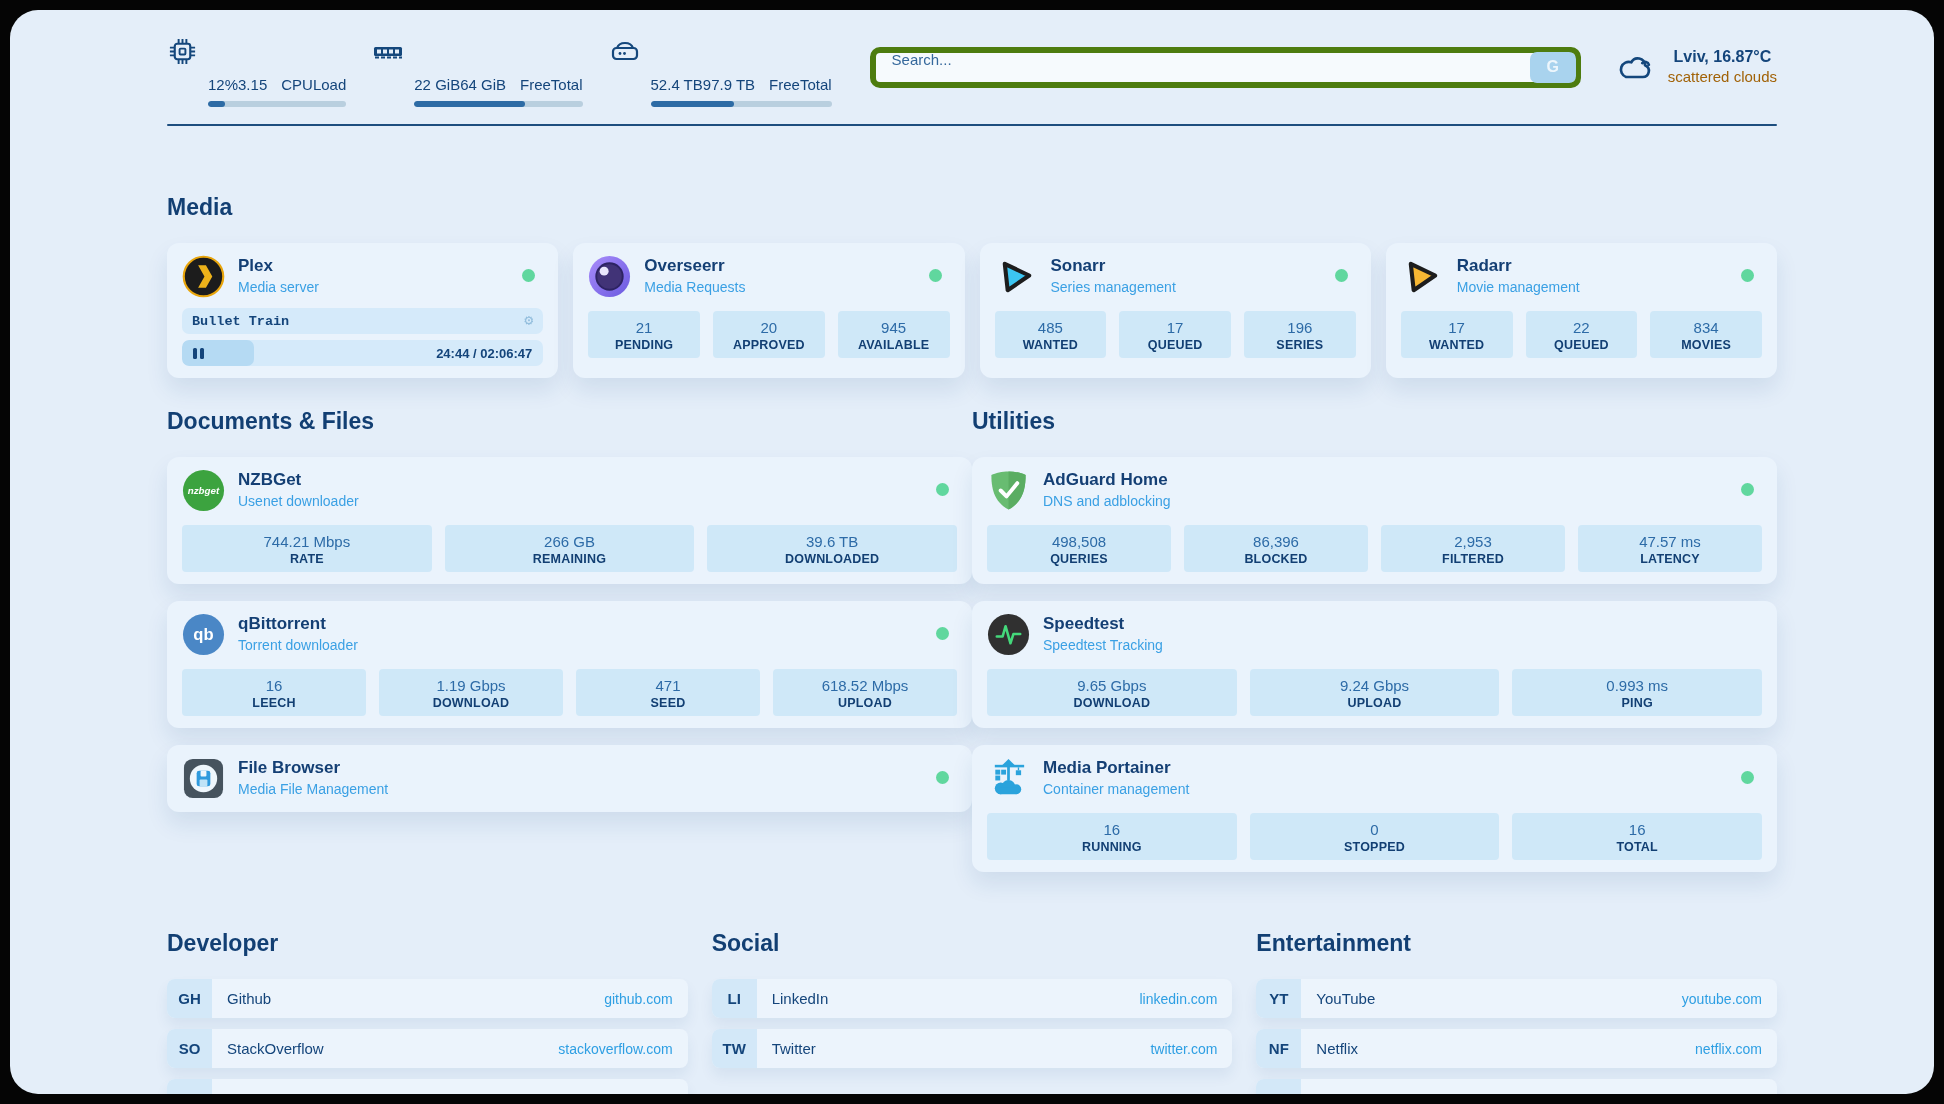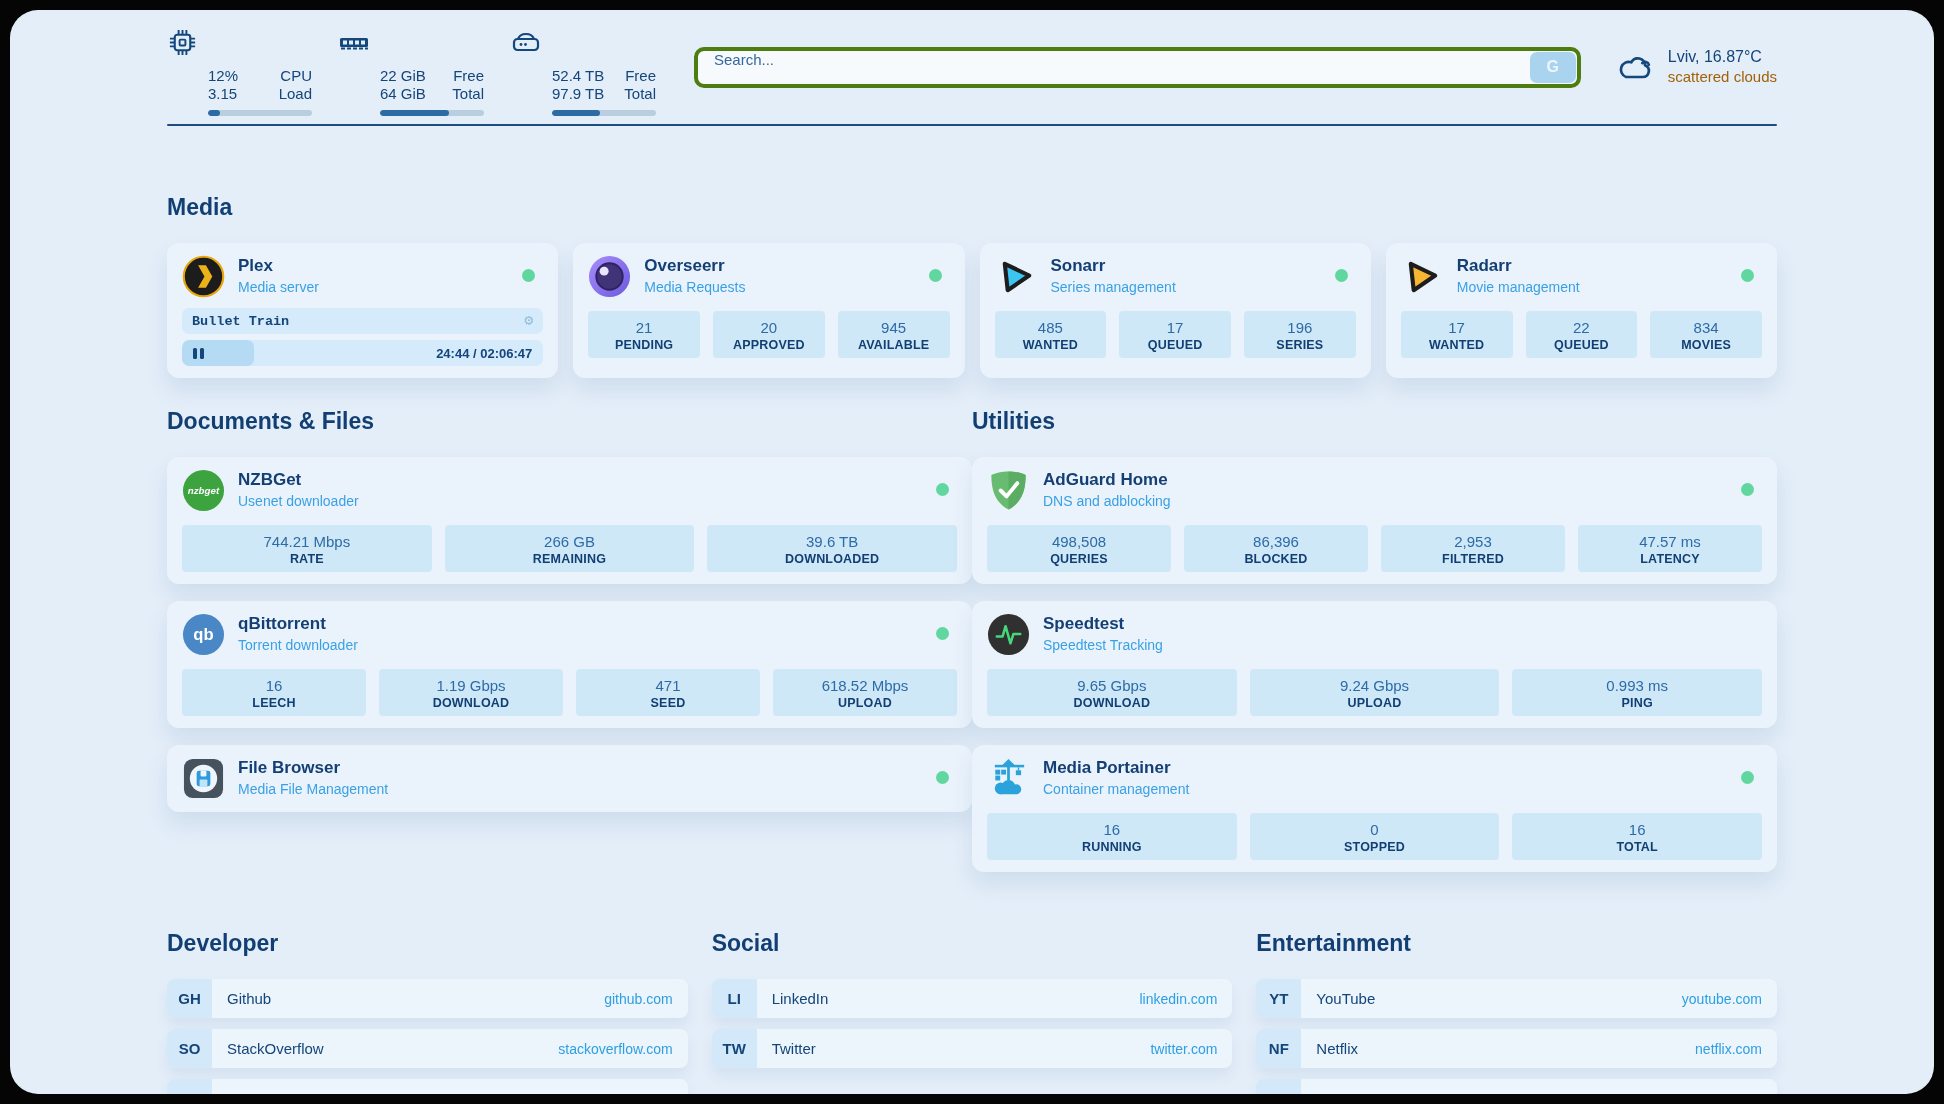--- a/index.html
+++ b/index.html
@@ -11,39 +11,39 @@
     position:absolute;left:10px;top:10px;right:10px;bottom:10px;
     background:#e4eef9;border-radius:28px;box-sizing:border-box;
     padding:0 157px;overflow:hidden;
   }
   
   .topbar{display:flex;align-items:center;margin-top:28px;height:58px;}
   .hw{display:flex;align-items:flex-start;gap:10px;margin-right:26px;}
   .hw svg{margin-top:8px;flex:none;}
   .hw-body{display:flex;flex-direction:column;min-width:104px;}
   .hw-cols{display:flex;justify-content:space-between;gap:14px;}
-  .hw-vals,.hw-labels{display:flex;flex-direction:column;font-size:15px;color:#14457b;line-height:18px;margin-top:48px;}
+  .hw-vals,.hw-labels{display:flex;flex-direction:row;font-size:15px;color:#14457b;line-height:18px;margin-top:48px;}
   .hw-labels{text-align:right;}
   .hw-bar{height:6px;background:#b9cfdf;border-radius:3px;margin-top:7px;overflow:hidden;}
   .hw-fill{height:100%;background:#2d6ba5;border-radius:3px;}
   .searchwrap{flex:1;position:relative;margin:0 34px 0 12px;}
   .searchwrap input{
-    width:100%;height:41px;box-sizing:border-box;border:4px solid #4d7c0f;border-radius:10px;
+    width:100%;height:41px;box-sizing:border-box;border:6px solid #4d7c0f;border-radius:10px;
     background:#f6fafd;padding:0 64px 16px 16px;font-size:15px;color:#14457b;outline:none;
     font-family:"Liberation Sans",sans-serif;
   }
   .searchwrap input::placeholder{color:#35689c;opacity:1;}
   .g-btn{
     position:absolute;right:5px;top:5px;width:46px;height:31px;background:#a9d3ee;border:none;
     border-radius:7px;color:#edf6fc;font-weight:bold;font-size:16px;display:flex;align-items:center;
     justify-content:center;cursor:pointer;font-family:"Liberation Sans",sans-serif;
   }
   .weather{display:flex;align-items:center;gap:13px;}
   .weather-txt{display:flex;flex-direction:column;line-height:20px;}
-  .weather-loc{font-size:16px;color:#14457b;font-weight:400;}
+  .weather-loc{font-size:16px;color:#14457b;font-weight:700;text-align:center;}
   .weather-cond{font-size:15px;color:#a16207;}
   .divider{height:2px;background:#1d4e7f;margin-top:28px;border-radius:1px;}
   
   .sec-title{font-size:23px;font-weight:600;color:#123f73;margin:0 0 22px;}
   .media-title{margin-top:68px;}
   .cards-4{display:grid;grid-template-columns:repeat(4,1fr);gap:15px;}
   .two-col{display:grid;grid-template-columns:1fr 1fr;margin-top:30px;}
   .col-stack{display:flex;flex-direction:column;gap:17px;}
   .three-col{display:grid;grid-template-columns:repeat(3,1fr);column-gap:24px;margin-top:58px;}
   

